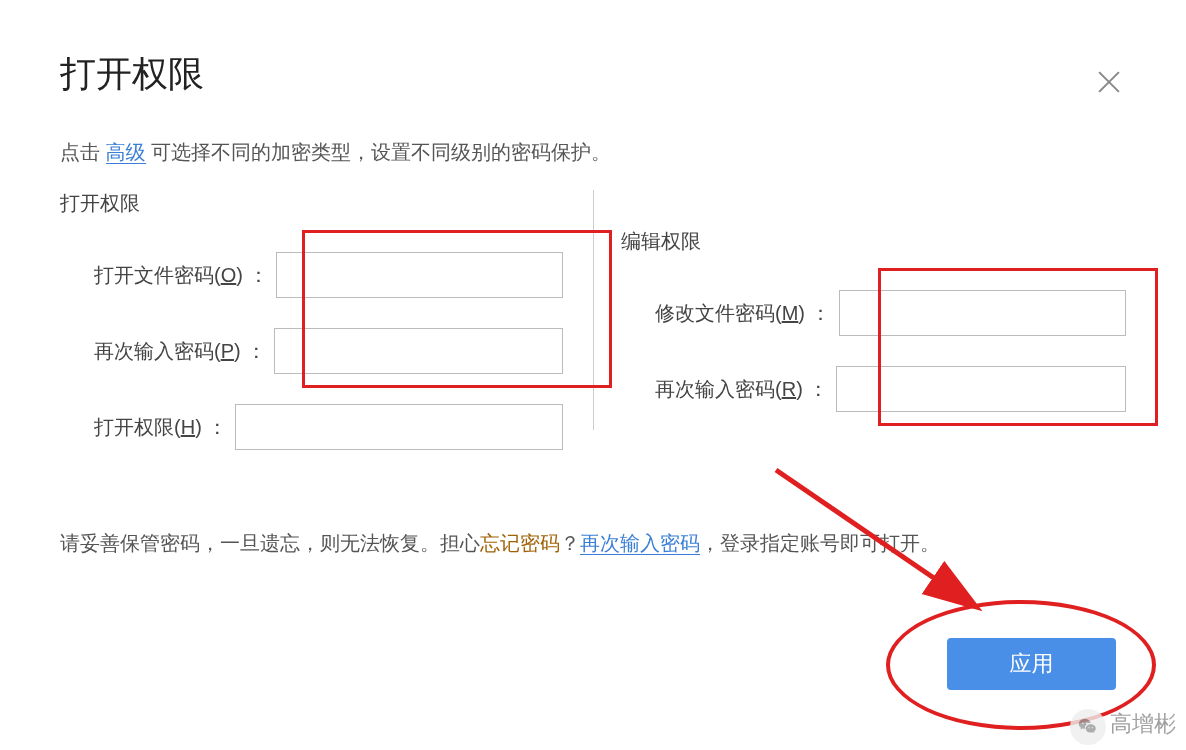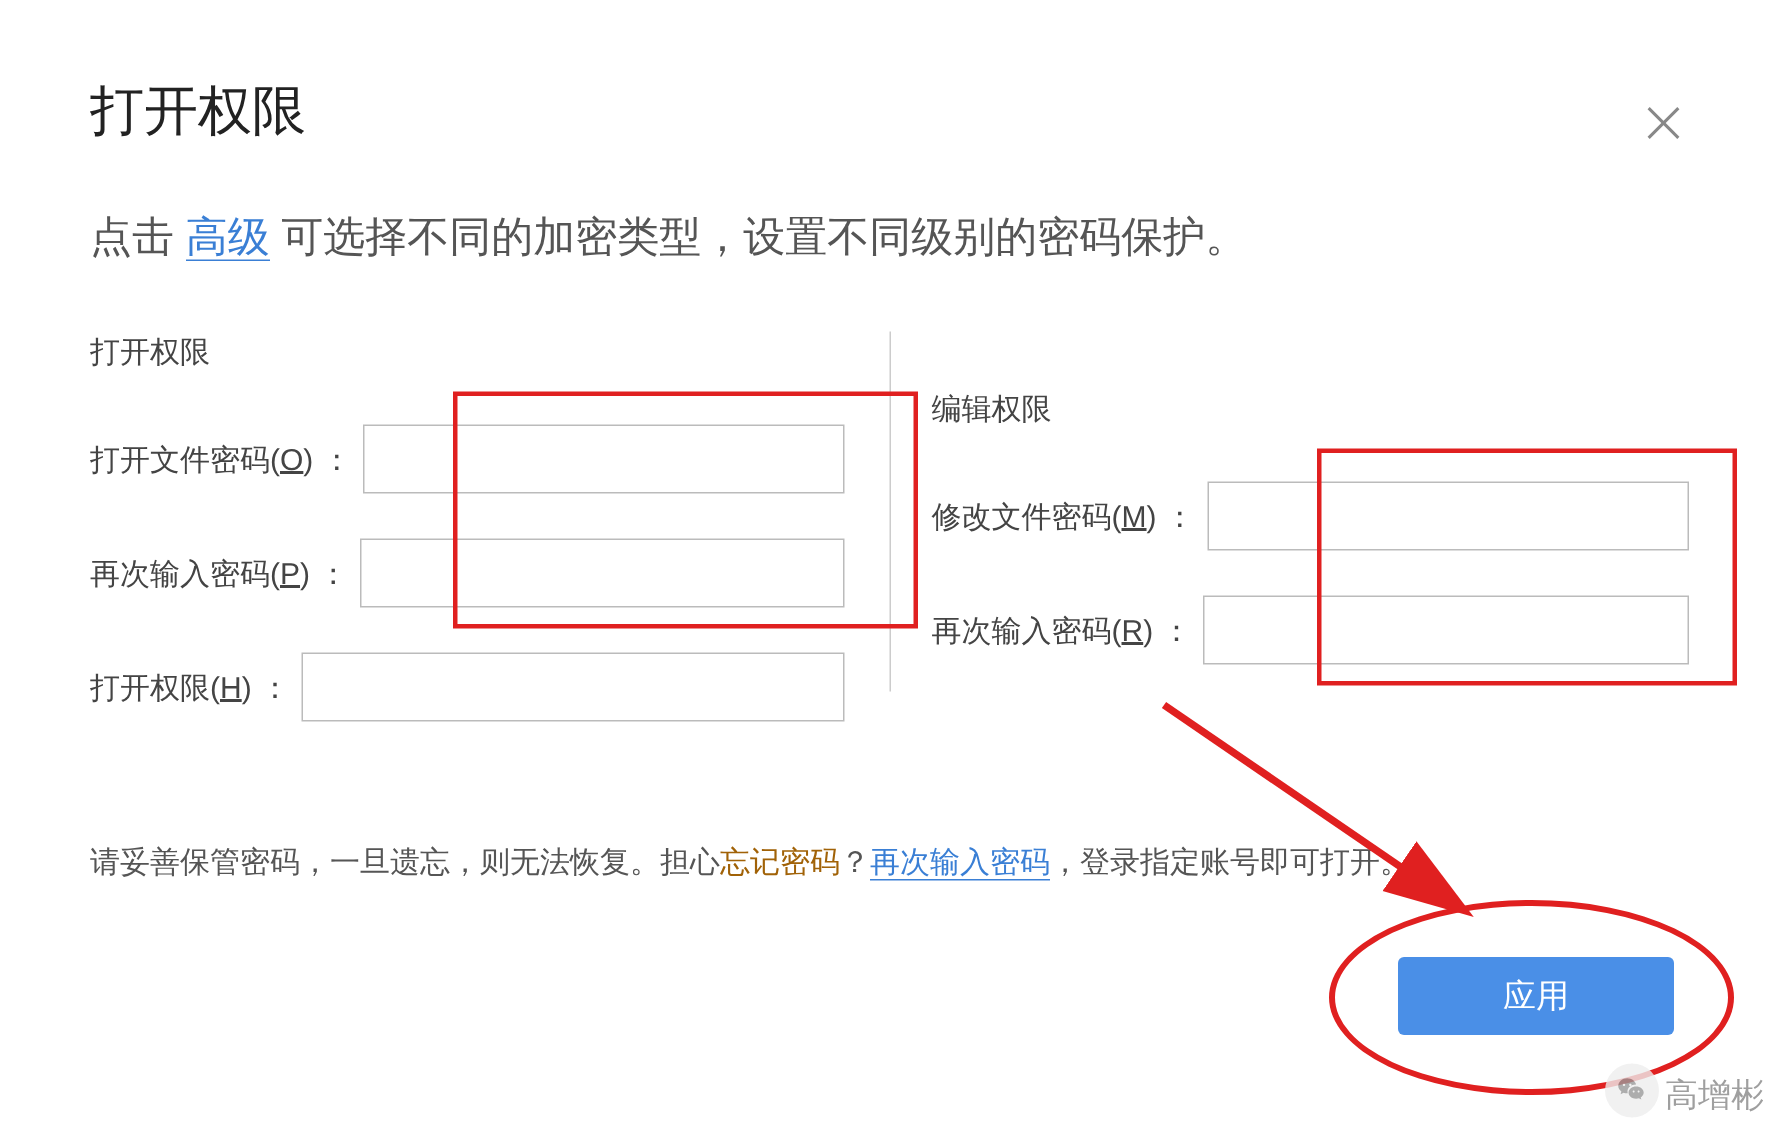--- a/index.html
+++ b/index.html
@@ -35,23 +35,23 @@
       position: absolute;
       left: 11px;
       top: -2px;
       width: 2px;
       height: 28px;
       background: #888;
     }
     .close-btn::before { transform: rotate(45deg); }
     .close-btn::after { transform: rotate(-45deg); }
     .description {
-      font-size: 28px;
+      font-size: 20px;
       color: #555;
-      margin-bottom: 44px;
+      margin-bottom: 24px;
     }
     .link {
       color: #3a7fd5;
       border-bottom: 1px solid #3a7fd5;
       cursor: pointer;
     }
     .columns {
       display: flex;
       position: relative;
       margin-bottom: 50px;
@@ -80,20 +80,21 @@
       display: flex;
       align-items: center;
       margin-bottom: 30px;
       height: 46px;
     }
     .field-label {
       font-size: 20px;
       color: #444;
       white-space: nowrap;
       margin-right: 8px;
+      margin-left: 34px;
     }
     .mnemonic { text-decoration: underline; }
     .field-input {
       flex: 1;
       height: 46px;
       border: 1px solid #bbb;
       background: #fff;
       font-size: 18px;
       padding: 0 10px;
       outline: none;
@@ -106,21 +107,21 @@
     .footer-text {
       font-size: 20px;
       color: #555;
       margin-top: 30px;
     }
     .bold-text { color: #a16207; }
     .apply-btn {
       position: absolute;
       right: 70px;
       bottom: 60px;
-      width: 184px;
+      width: 169px;
       height: 52px;
       background: #4a8fe7;
       color: #fff;
       font-size: 22px;
       border: none;
       border-radius: 4px;
       cursor: pointer;
     }
     .red-circle {
       position: absolute;
@@ -136,21 +137,21 @@
       position: absolute;
       right: 160px;
       bottom: 120px;
       pointer-events: none;
     }
     .watermark {
       position: absolute;
       right: 10px;
       bottom: 5px;
       display: flex;
-      align-items: flex-end;
+      align-items: flex-start;
       gap: 4px;
       opacity: 0.8;
     }
     .watermark-icon {
       width: 36px;
       height: 36px;
       background: #eee;
       border-radius: 50%;
       display: flex;
       align-items: center;

